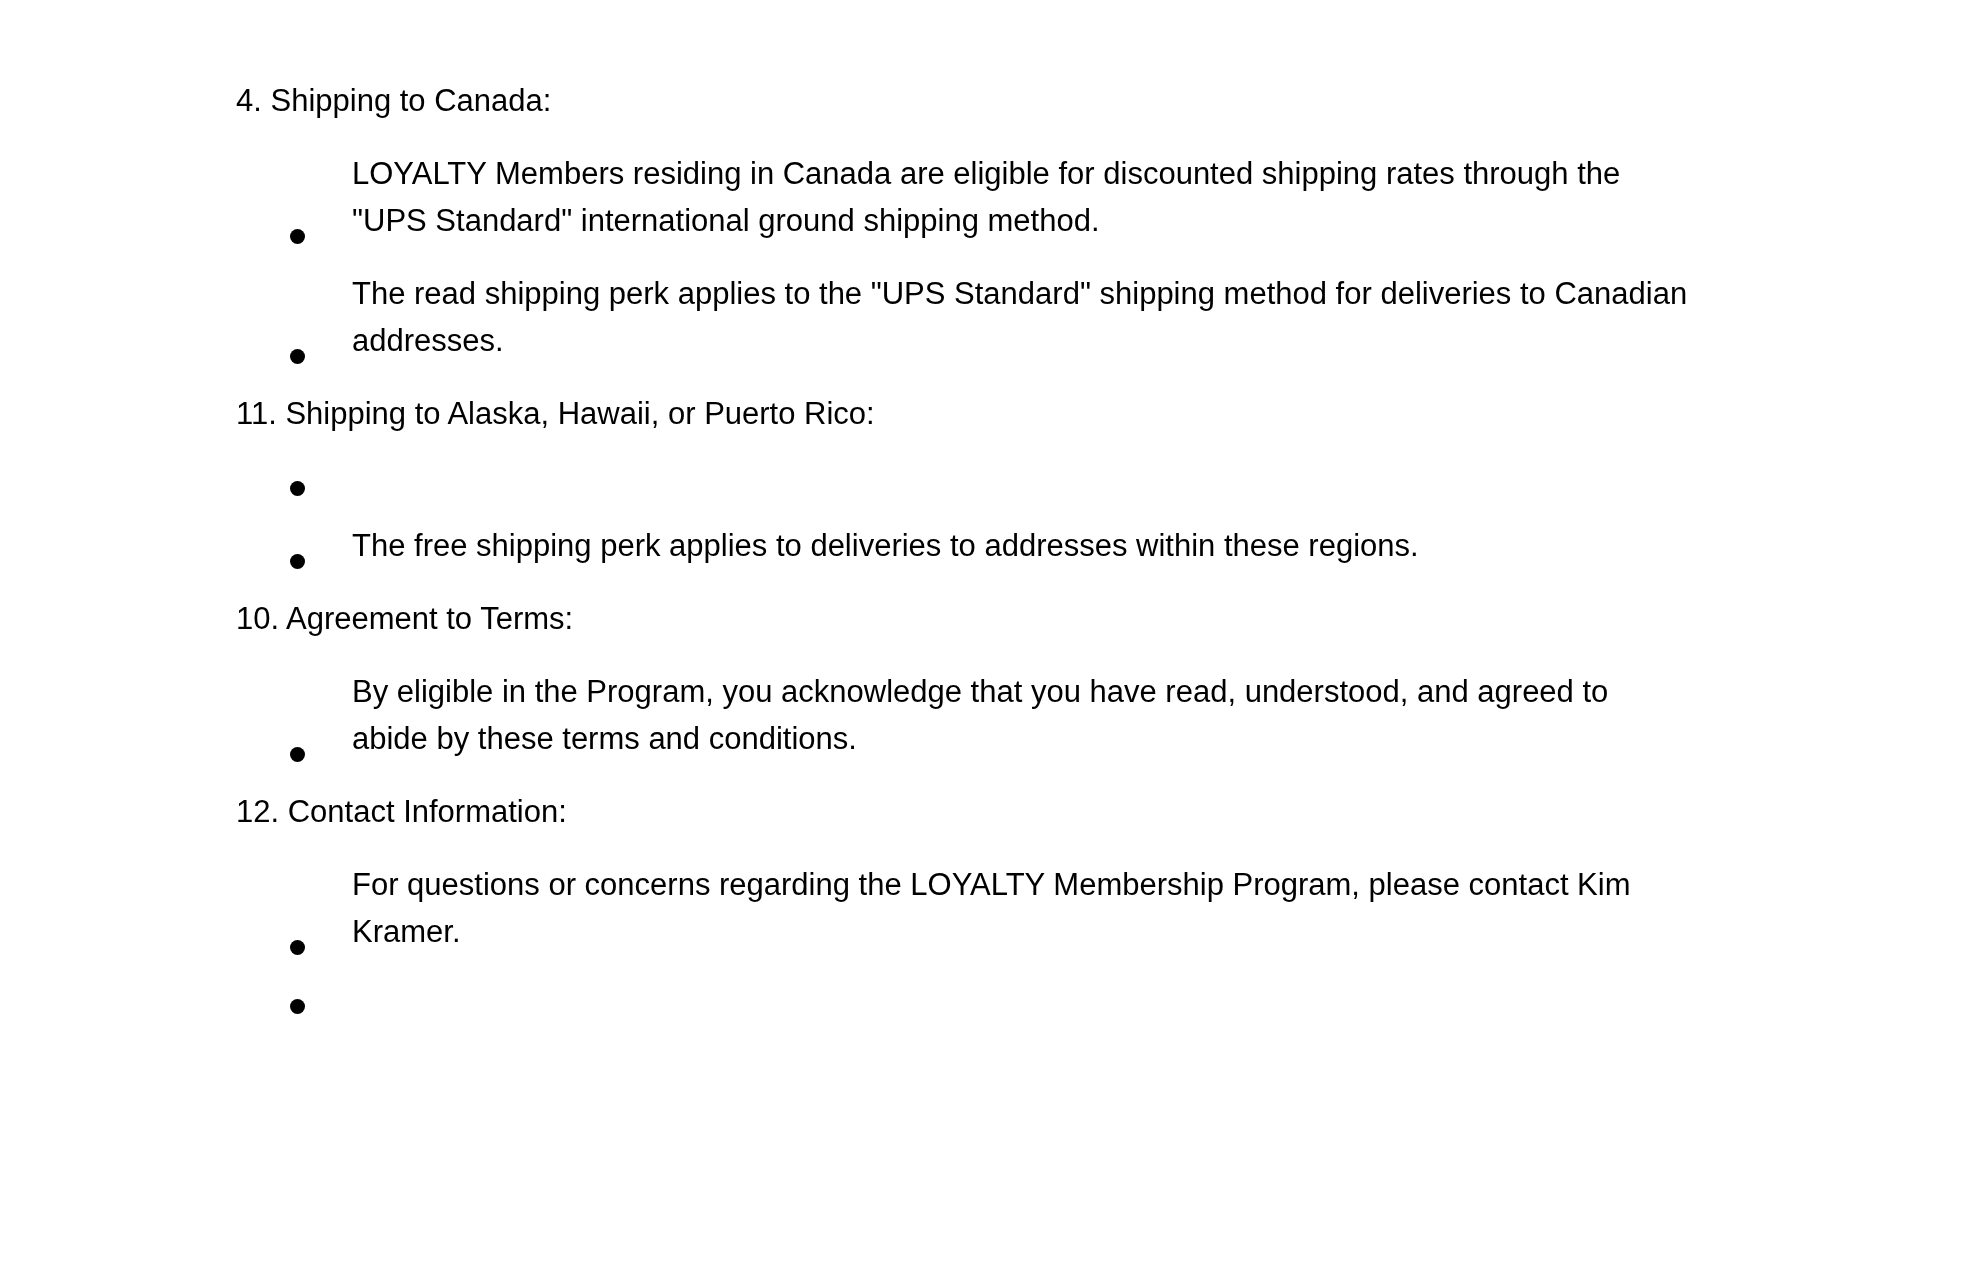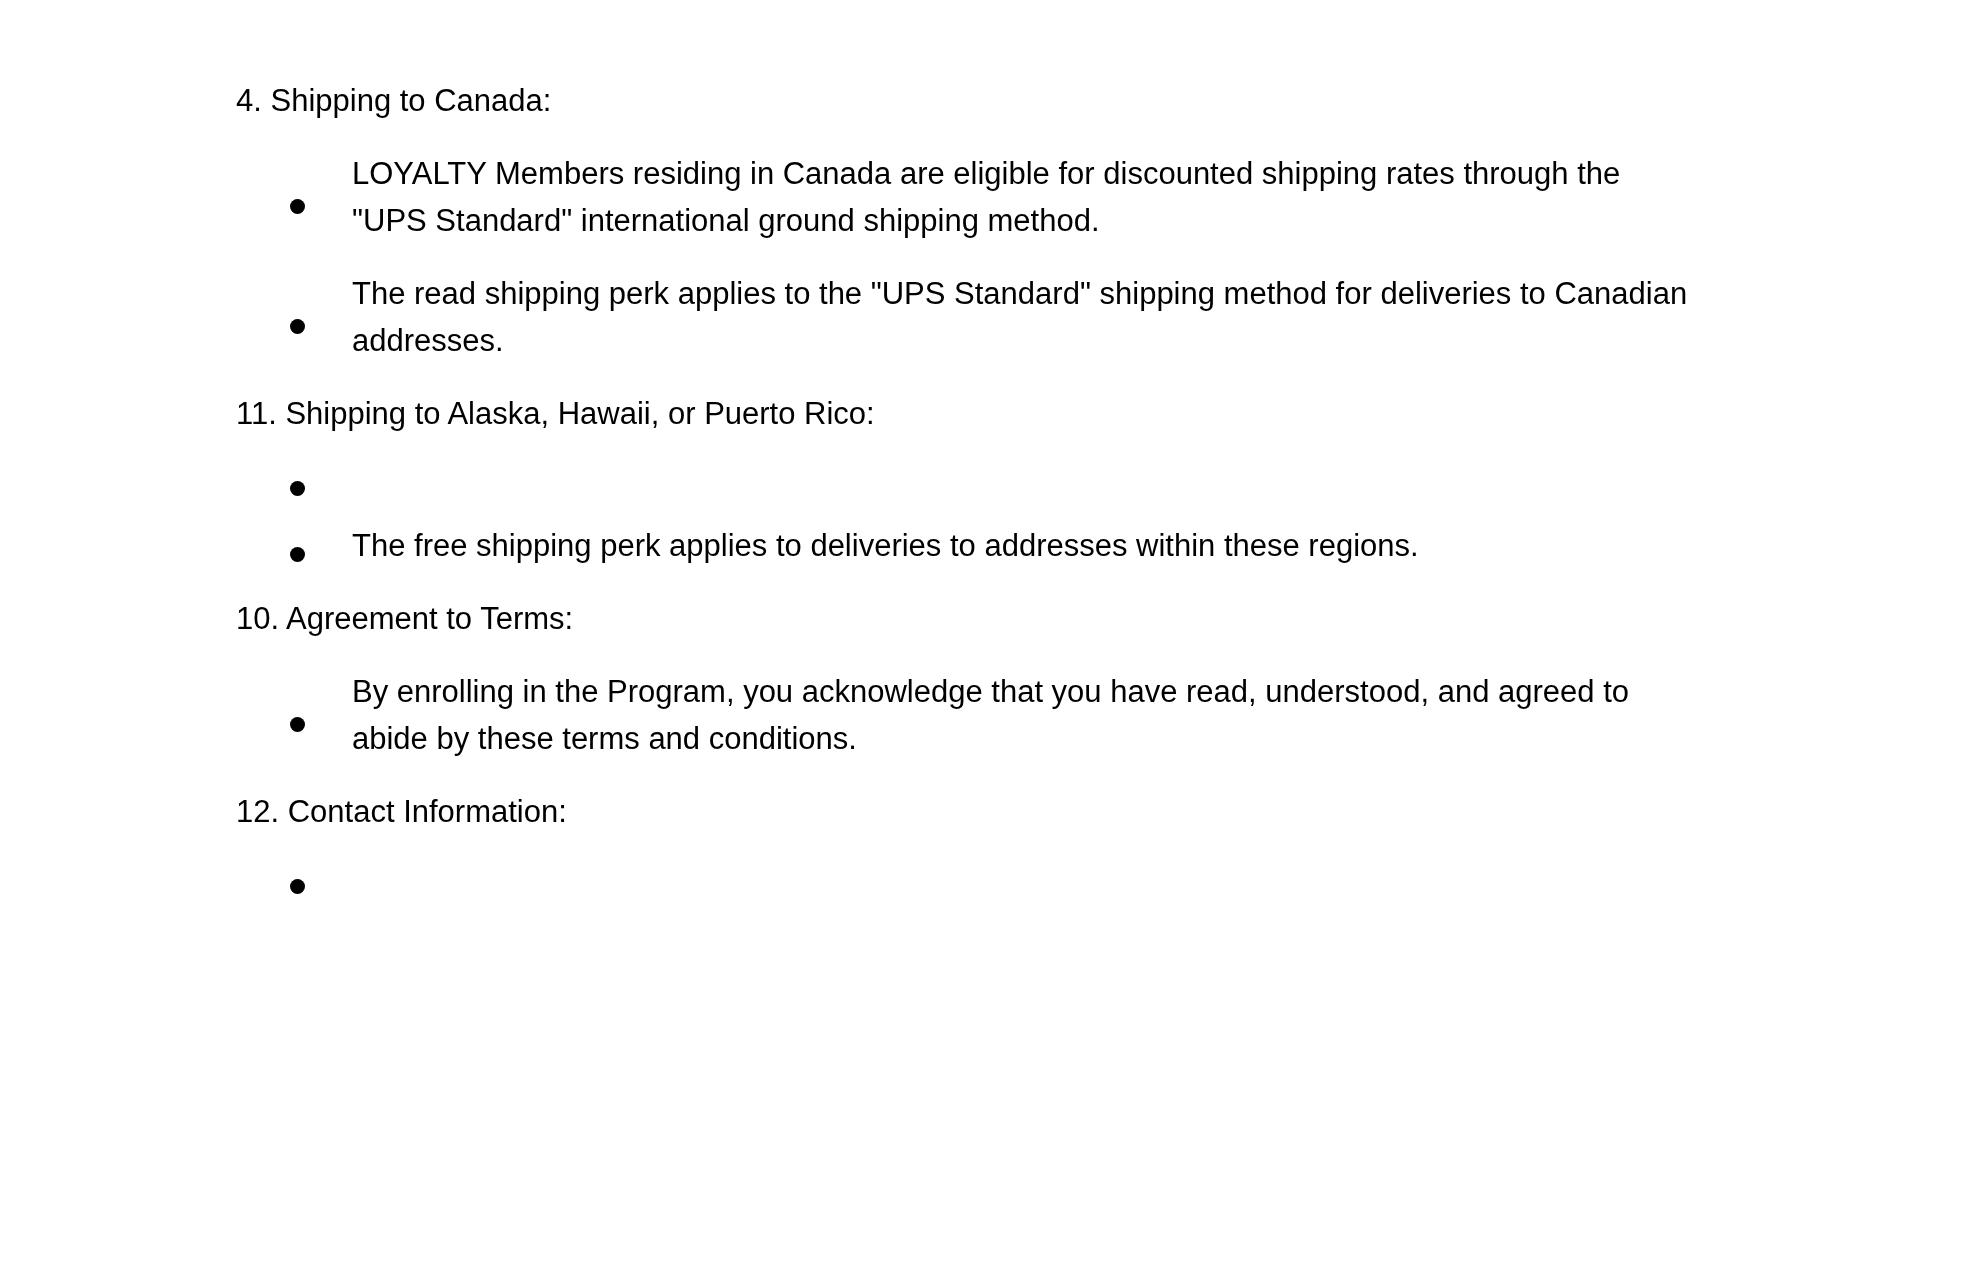--- a/index.html
+++ b/index.html
@@ -20,21 +20,21 @@
     top: 77px;
     left: 236px;
     width: 1640px;
   }
   .heading {
     margin: 0 0 26px 0;
     white-space: nowrap;
   }
   .bullet-item {
     display: flex;
-    align-items: center;
+    align-items: flex-end;
     margin: 0 0 26px 0;
     padding-left: 54px;
   }
   .bullet-marker {
     flex: 0 0 62px;
     padding-top: 18px;
   }
   .bullet-marker::before {
     content: "";
     display: block;
@@ -75,25 +75,30 @@
     <div class="bullet-item">
       <span class="bullet-marker"></span>
       <p class="bullet-text">The free shipping perk applies to deliveries to addresses within these regions.</p>
     </div>
   </section>
 
   <section>
     <div class="heading">10. Agreement to Terms:</div>
     <div class="bullet-item">
       <span class="bullet-marker"></span>
-      <p class="bullet-text">By enrolling in the Program, you acknowledge that you have read, understood, and agreed to
+      <p class="bullet-text">By eligible in the Program, you acknowledge that you have read, understood, and agreed to
 abide by these terms and conditions.</p>
     </div>
   </section>
 
   <section>
     <div class="heading">12. Contact Information:</div>
     <div class="bullet-item">
       <span class="bullet-marker"></span>
+      <p class="bullet-text">For questions or concerns regarding the LOYALTY Membership Program, please contact Kim
+Kramer.</p>
+    </div>
+    <div class="bullet-item">
+      <span class="bullet-marker"></span>
     </div>
   </section>
 
 </div>
 
 </body></html>

